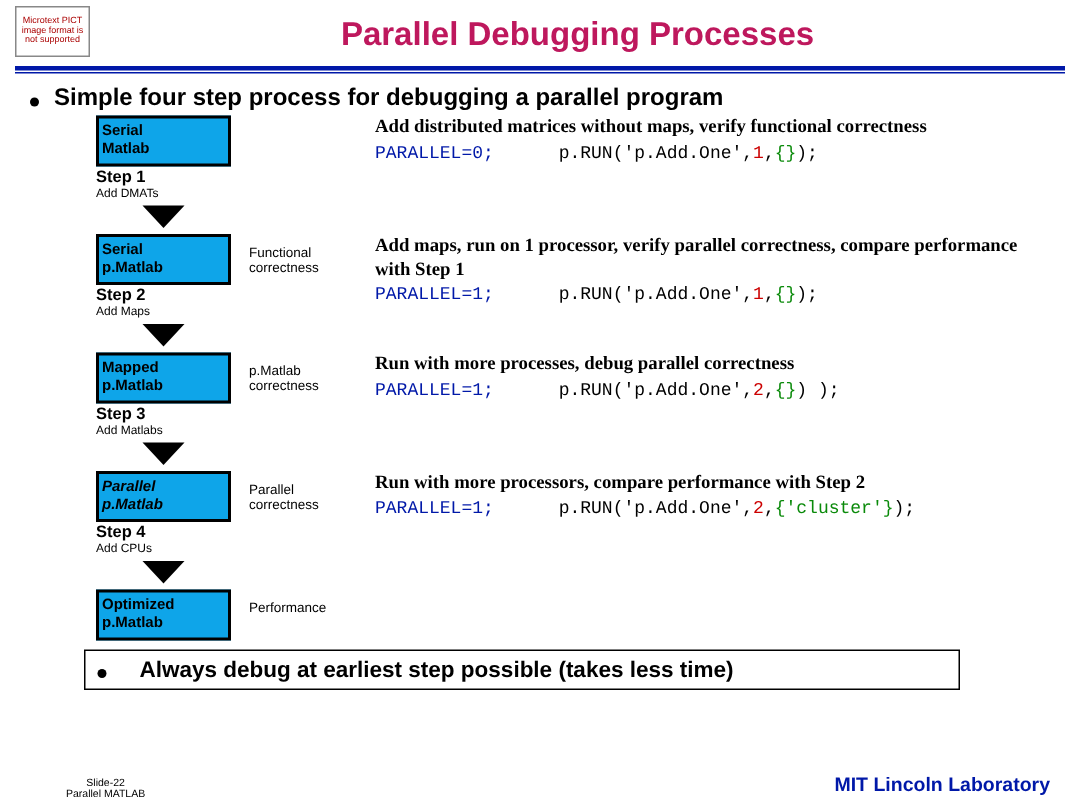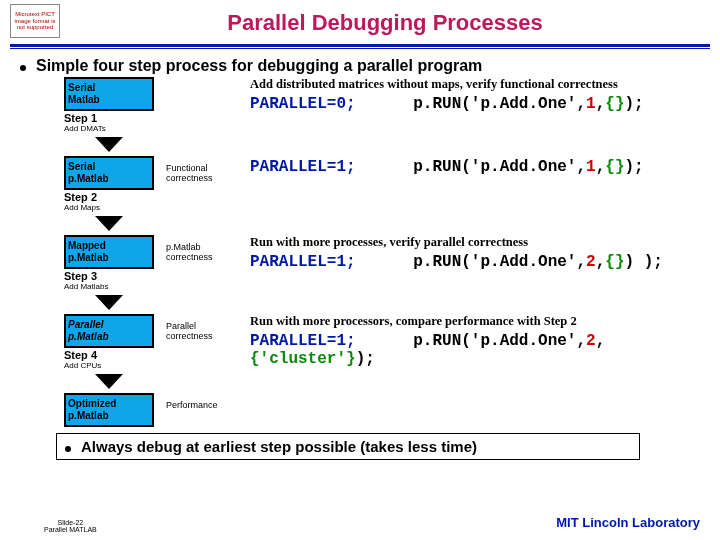--- a/index.html
+++ b/index.html
@@ -121,34 +121,34 @@
     padding-top: 0px;
   }
   .desc {
     font-size: 12.5px;
     font-weight: bold;
     line-height: 1.25;
     font-family: Liberation Serif, serif;
   }
   .code {
     font-family: "Courier New", monospace;
-    font-size: 16px;
-    font-weight: bold;
+    font-size: 12px;
+    font-weight: normal;
     margin-top: 2px;
   }
   .code .blue { color: #0018a8; }
   .code .red { color: #c00; }
   .code .green { color: #0a8a0a; }
   .closing-box {
     border: 1px solid #000;
     margin: 6px 60px 0 36px;
     padding: 4px 8px;
     display: flex;
     align-items: flex-start;
-    gap: 10px;
+    gap: 22px;
   }
   .closing-text {
     font-size: 15px;
     font-weight: bold;
   }
   .footer-left {
     position: absolute;
     left: 44px;
     bottom: 6px;
     font-size: 7px;
@@ -206,37 +206,38 @@
     <div class="step-row">
       <div class="left-col">
         <div class="box" style="white-space:pre-line;">Serial
 p.Matlab</div>
         <div class="step-label">Step 2</div>
         <div class="sub-label">Add Maps</div>
         <div class="arrow-down"></div>
       </div>
       <div class="mid-col">Functional correctness</div>
       <div class="right-col">
+        <div class="desc">Add maps, run on 1 processor, verify parallel correctness, compare performance with Step 1</div>
         <div class="code">
           <span class="blue">PARALLEL=1;</span>&nbsp;&nbsp;&nbsp;&nbsp;&nbsp;&nbsp;<span>p.RUN('p.Add.One',</span><span class="red">1</span><span>,</span><span class="green">{}</span><span>);</span>
         </div>
       </div>
     </div>
 
     <div class="step-row">
       <div class="left-col">
         <div class="box" style="white-space:pre-line;">Mapped
 p.Matlab</div>
         <div class="step-label">Step 3</div>
         <div class="sub-label">Add Matlabs</div>
         <div class="arrow-down"></div>
       </div>
       <div class="mid-col">p.Matlab correctness</div>
       <div class="right-col">
-        <div class="desc">Run with more processes, verify parallel correctness</div>
+        <div class="desc">Run with more processes, debug parallel correctness</div>
         <div class="code">
           <span class="blue">PARALLEL=1;</span>&nbsp;&nbsp;&nbsp;&nbsp;&nbsp;&nbsp;<span>p.RUN('p.Add.One',</span><span class="red">2</span><span>,</span><span class="green">{}</span><span>) );</span>
         </div>
       </div>
     </div>
 
     <div class="step-row">
       <div class="left-col">
         <div class="box" style="white-space:pre-line;font-style:italic;">Parallel
 p.Matlab</div>

